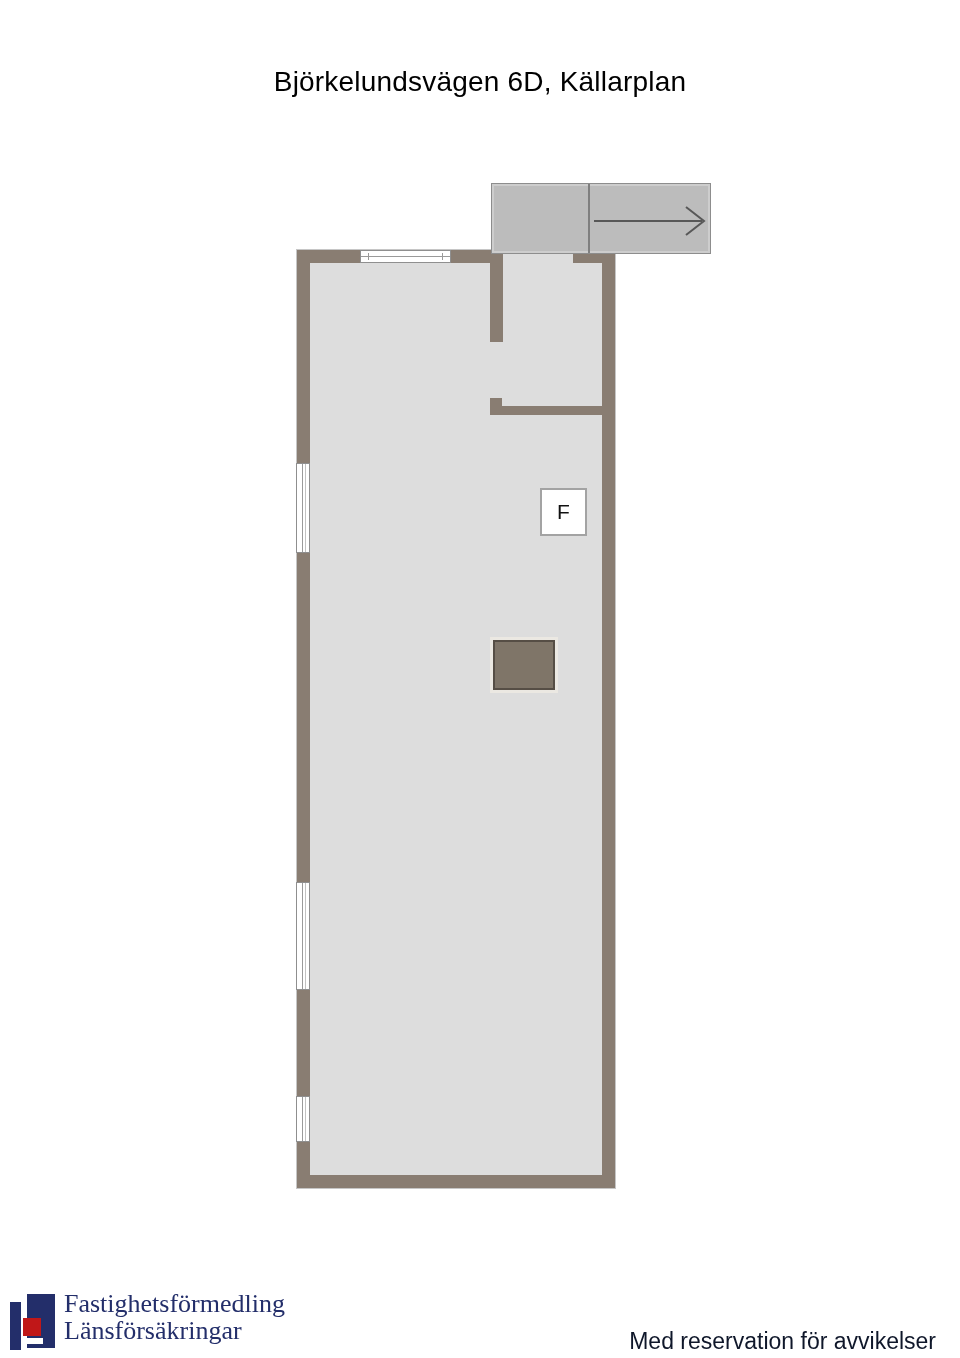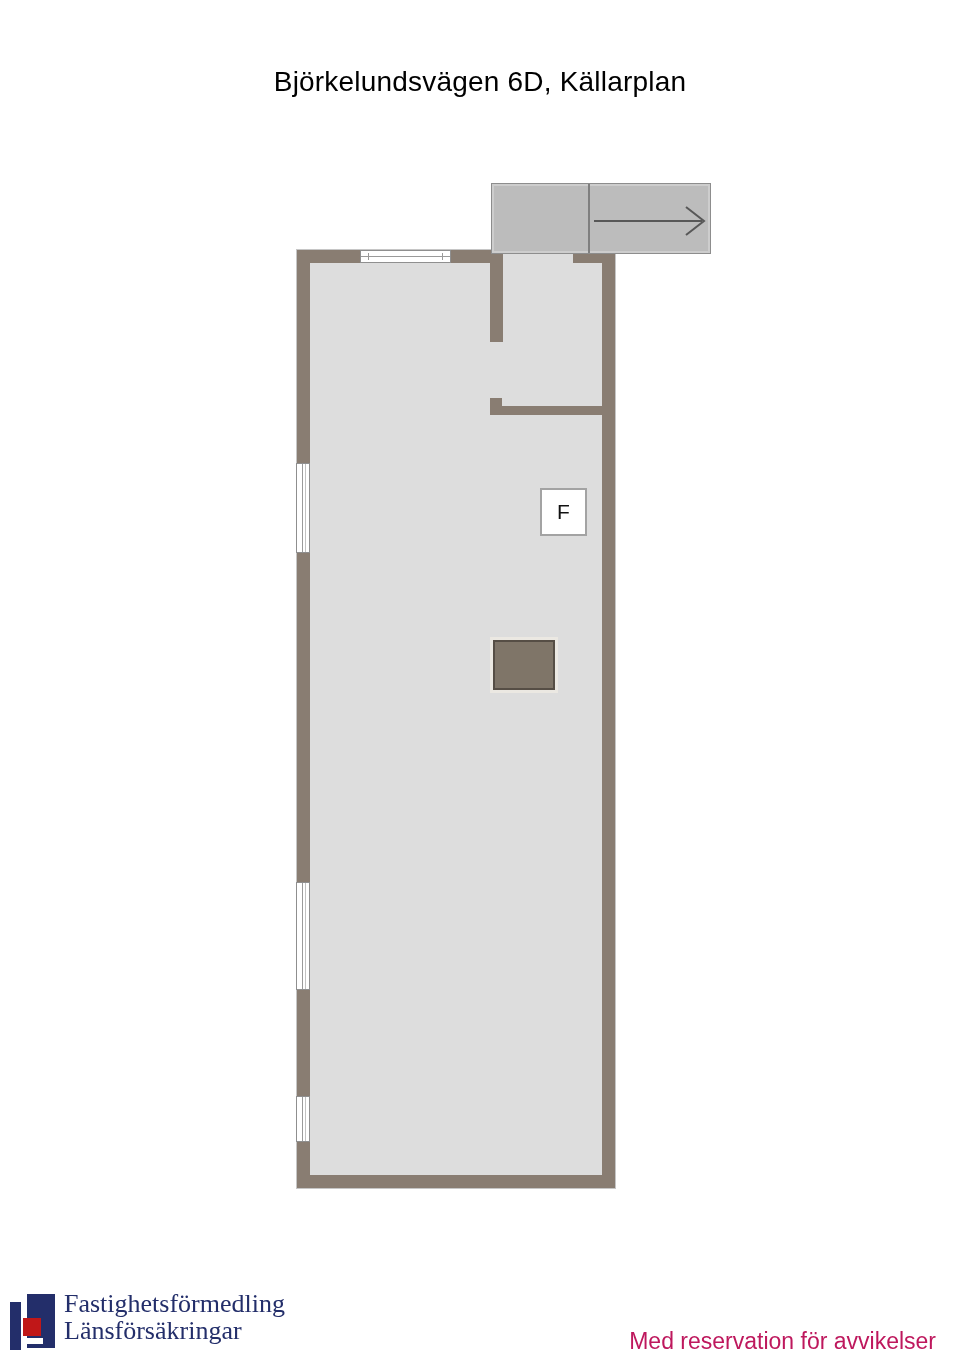--- a/index.html
+++ b/index.html
@@ -70,21 +70,21 @@
   
   .brand{position:absolute;left:10px;top:1292px;height:60px;z-index:6;}
   .brand-mark{position:absolute;left:0;top:2px;}
   .brand-text{
     position:absolute;left:54px;top:-2px;white-space:nowrap;
     font-family:"Liberation Serif",serif;font-size:26px;line-height:27px;
     color:#232e6a;
   }
   .disclaimer{
     position:absolute;right:24px;top:1328px;
-    font-size:23px;color:#be185d;z-index:6;
+    font-size:23px;color:#0f172a;z-index:6;
   }
 </style>
 </head>
 <body>
 
 <h1 class="page-title">Björkelundsvägen 6D, Källarplan</h1>
 
 <div class="stairs">
   <div class="stairs-divider"></div>
   <svg class="stairs-arrow" width="118" height="69" viewBox="0 0 118 69">

